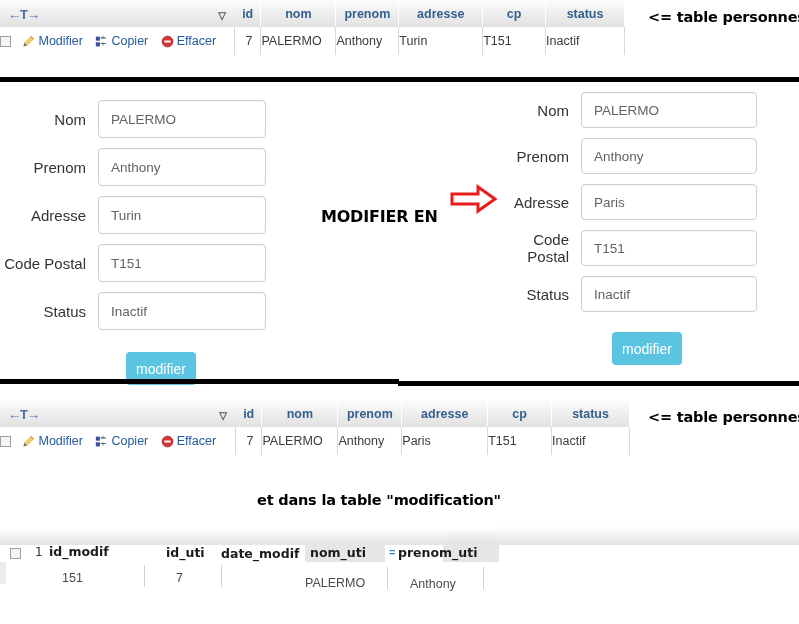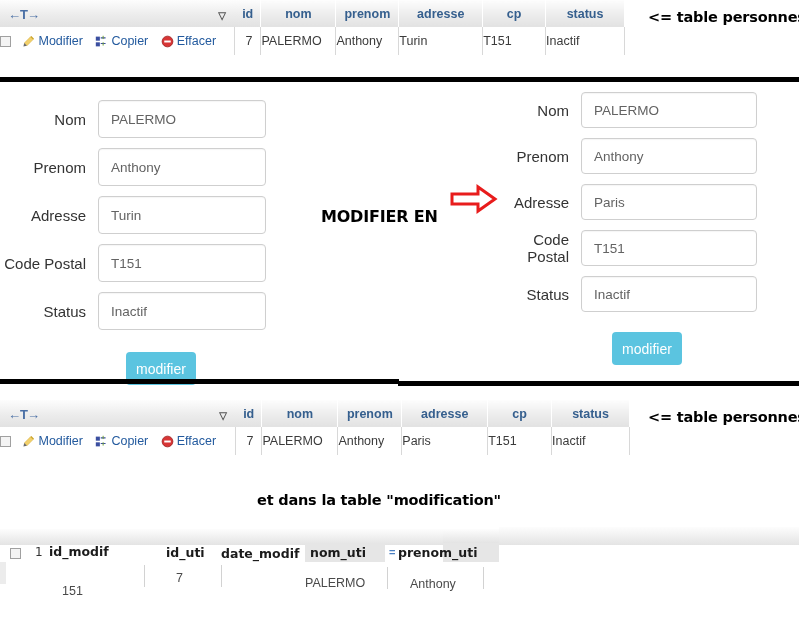--- a/index.html
+++ b/index.html
@@ -346,20 +346,20 @@
     <div class="mod-hdr" style="left:310px; top:545px;">nom_uti</div>
     <div class="mod-hdr" style="left:398px; top:545px;">prenom_uti</div>
 
     <div style="position:absolute; left:389px; top:546px; color:#4a7fc1; font-size:11px; font-weight:bold;">=</div>
 
     <div class="mod-vline" style="left:144px; top:565px; height:22px;"></div>
     <div class="mod-vline" style="left:221px; top:565px; height:22px;"></div>
     <div class="mod-vline" style="left:387px; top:567px; height:22px;"></div>
     <div class="mod-vline" style="left:483px; top:567px; height:22px;"></div>
 
-    <div class="mod-val" style="left:62px;  top:584px;">151</div>
+    <div class="mod-val" style="left:62px;  top:571px;">151</div>
     <div class="mod-val" style="left:176px; top:571px;">7</div>
     <div class="mod-val" style="left:232px; top:571px;"></div>
     <div class="mod-val" style="left:305px; top:576px;">PALERMO</div>
     <div class="mod-val" style="left:410px; top:577px;">Anthony</div>
   </div>
 
 </div>
 
 </body></html>

